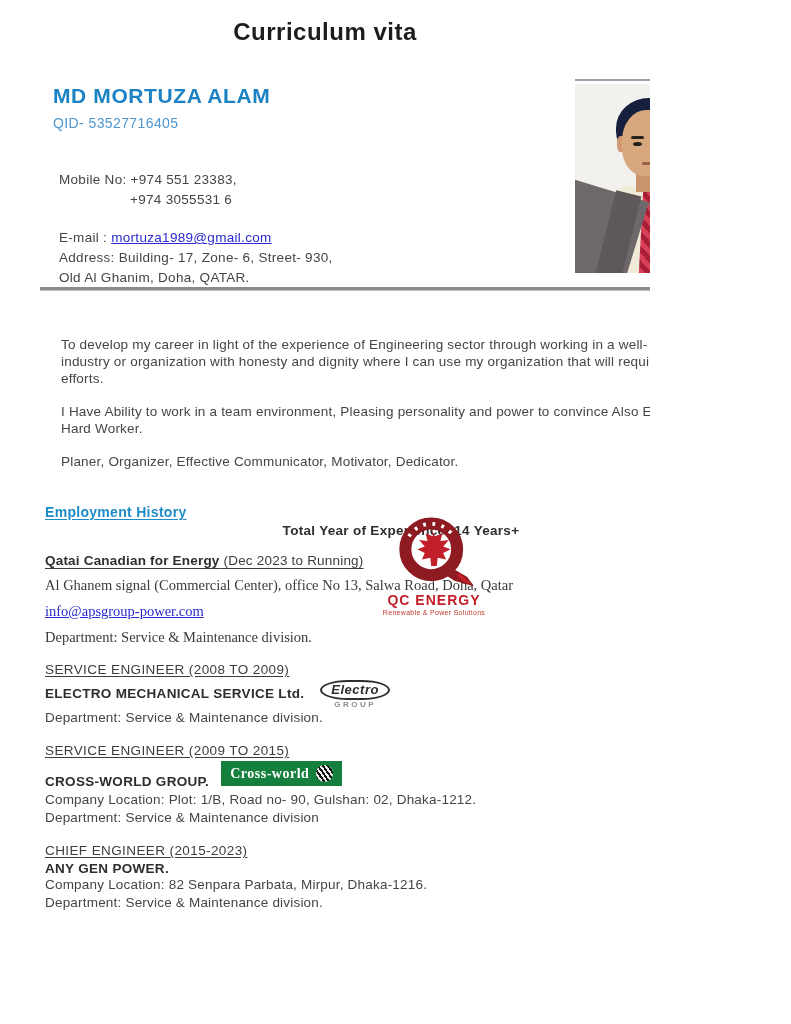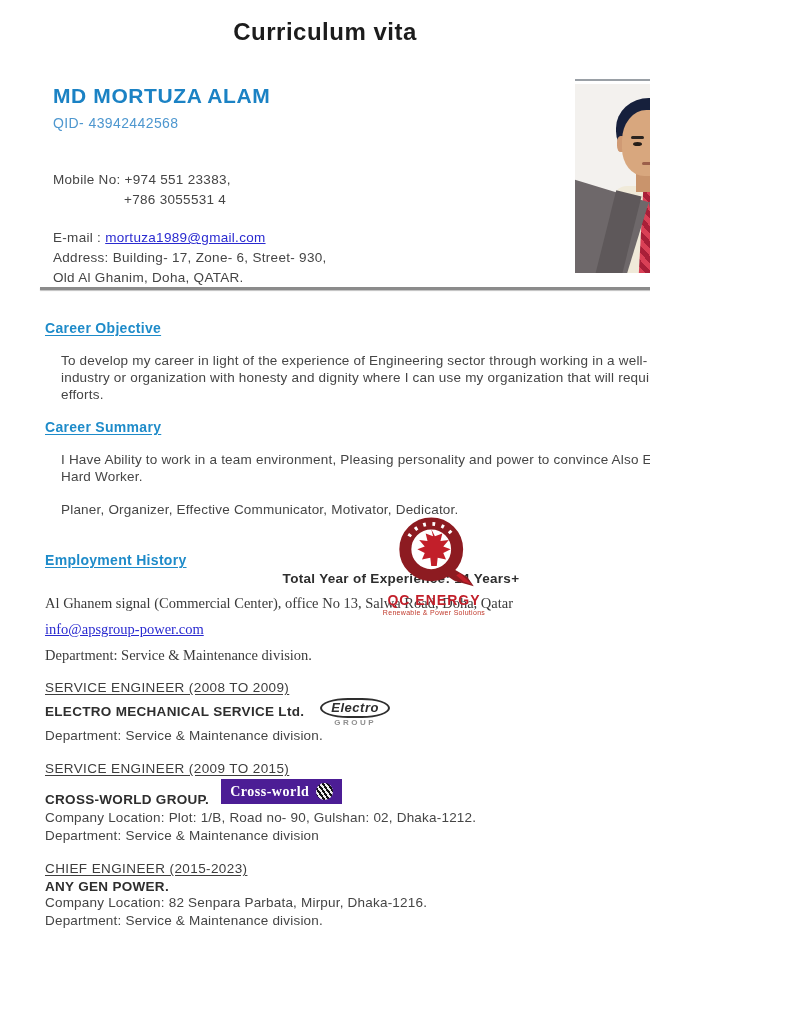--- a/index.html
+++ b/index.html
@@ -8,21 +8,21 @@
     font-family:"Liberation Sans",sans-serif;color:#3d3d3d;
   }
   
   .doc-title{
     position:absolute;top:18px;left:0;width:100%;text-align:center;
     font-size:24px;font-weight:bold;color:#1c1c1c;letter-spacing:0.5px;
   }
   .name-block{position:absolute;left:53px;top:84px;}
   .candidate-name{font-size:21px;font-weight:bold;color:#1b82c4;letter-spacing:0.6px;}
   .candidate-qid{font-size:14px;color:#4e97cf;margin-top:7px;letter-spacing:0.4px;}
-  .contact-block{position:absolute;left:53px;top:170px;font-size:13.5px;line-height:20px;letter-spacing:0.3px;color:#454545;}
+  .contact-block{position:absolute;left:59px;top:170px;font-size:13.5px;line-height:20px;letter-spacing:0.3px;color:#454545;}
   .contact-indent{padding-left:71px;}
   .contact-gap{height:18px;}
   a.link-sans{color:#2a2ad0;text-decoration:underline;cursor:pointer;}
   
   .photo-frame{position:absolute;left:575px;top:79px;width:147px;}
   .photo-topline{height:2px;background:#9aa0a6;}
   .photo{position:relative;margin-top:3px;height:189px;background:#f3f1ee;overflow:hidden;}
   .p-hair{position:absolute;left:41px;top:14px;width:66px;height:60px;background:#16203c;border-radius:50% 50% 44% 44%;}
   .p-ear{position:absolute;top:52px;width:9px;height:16px;background:#cf9a74;border-radius:40%;}
   .p-ear.l{left:42px;} .p-ear.r{left:96px;}
@@ -63,41 +63,41 @@
   .qc-logo{position:absolute;left:378px;top:516px;width:112px;text-align:center;}
   .qc-name{color:#c21f2a;font-weight:bold;font-size:14px;letter-spacing:1px;margin-top:-2px;
            font-family:"Liberation Sans",sans-serif;}
   .qc-tagline{color:#c0392b;font-size:7px;letter-spacing:0.3px;margin-top:1px;}
   
   .electro{display:inline-block;vertical-align:middle;margin-left:16px;text-align:center;line-height:1;}
   .electro-oval{display:inline-block;border:2px solid #2e2e2e;border-radius:50%/62%;padding:1px 9px 2px 9px;
                 font-weight:bold;font-style:italic;font-size:13px;color:#2e2e2e;letter-spacing:0.5px;}
   .electro-group{font-size:8px;color:#8f8f8f;font-weight:bold;letter-spacing:2.5px;margin-top:1px;}
   
-  .crossworld{display:inline-block;vertical-align:middle;background:#4c1d95;color:#fff;
+  .crossworld{display:inline-block;vertical-align:middle;background:#15803d;color:#fff;
               padding:4px 9px;margin-left:12px;position:relative;top:-9px;}
   .crossworld-text{font-family:"Liberation Serif",serif;font-weight:bold;font-size:14px;letter-spacing:0.5px;}
   .globe-icon{display:inline-block;width:17px;height:17px;border-radius:50%;margin-left:7px;vertical-align:-4px;
               background:repeating-linear-gradient(55deg,#efefef 0 2px,#121212 2px 4px);}
 </style>
 </head>
 <body>
 
 <div class="page">
 
   <div class="doc-title">Curriculum vita</div>
 
   <div class="name-block">
     <div class="candidate-name">MD MORTUZA ALAM</div>
-    <div class="candidate-qid">QID- 43942442568</div>
+    <div class="candidate-qid">QID- 53527716405</div>
   </div>
 
   <div class="contact-block">
     <div><span>Mobile No:</span> <span>+974 551 23383,</span></div>
-    <div class="contact-indent"><span>+786 3055531 4</span></div>
+    <div class="contact-indent"><span>+974 3055531 6</span></div>
     <div class="contact-gap"></div>
     <div><span>E-mail : </span><a class="link-sans">mortuza1989@gmail.com</a></div>
     <div>Address: Building- 17, Zone- 6, Street- 930,</div>
     <div>Old Al Ghanim, Doha, QATAR.</div>
   </div>
 
   <div class="photo-frame">
     <div class="photo-topline"></div>
     <div class="photo">
       <div class="p-shirt"></div>
@@ -117,31 +117,32 @@
         <div class="p-eye" style="right:11px;"></div>
         <div class="p-mouth"></div>
       </div>
     </div>
   </div>
 
   <div class="divider"></div>
 
   <div class="main">
 
-    <div class="sec-heading">Career Objective</div>
     <p class="sec-body">To develop my career in light of the experience of Engineering sector through working in a well- reputed industry or organization with honesty and dignity where I can use my organization that will require my best efforts.</p>
 
-    <div class="sec-heading mt14">Career Summary</div>
     <p class="sec-body">I Have Ability to work in a team environment, Pleasing personality and power to convince Also Energetic and Hard Worker.</p>
 
     <p class="sec-body">Planer, Organizer, Effective Communicator, Motivator, Dedicator.</p>
 
     <div class="sec-heading mt35">Employment History</div>
     <div class="bold-line">Total Year of Experience: 14 Years+</div>
 
+    <div class="company-current">
+      <span class="u-wrap"><span class="c-bold">Qatai Canadian for Energy</span><span> (Dec 2023 to Running)</span></span>
+    </div>
     <div class="serif-line" style="">Al Ghanem signal (Commercial Center), office No 13, Salwa Road, Doha, Qatar</div>
     <div class="serif-line"><a class="link-serif">info@apsgroup-power.com</a></div>
     <div class="serif-line">Department: Service &amp; Maintenance division.</div>
 
     <div class="job mt18">
       <div class="job-title">SERVICE ENGINEER (2008 TO 2009)</div>
       <div class="job-company">
         <span>ELECTRO MECHANICAL SERVICE Ltd.</span><span class="electro"><span class="electro-oval">Electro</span><div class="electro-group">GROUP</div></span>
       </div>
       <div class="job-line">Department: Service &amp; Maintenance division.</div>

